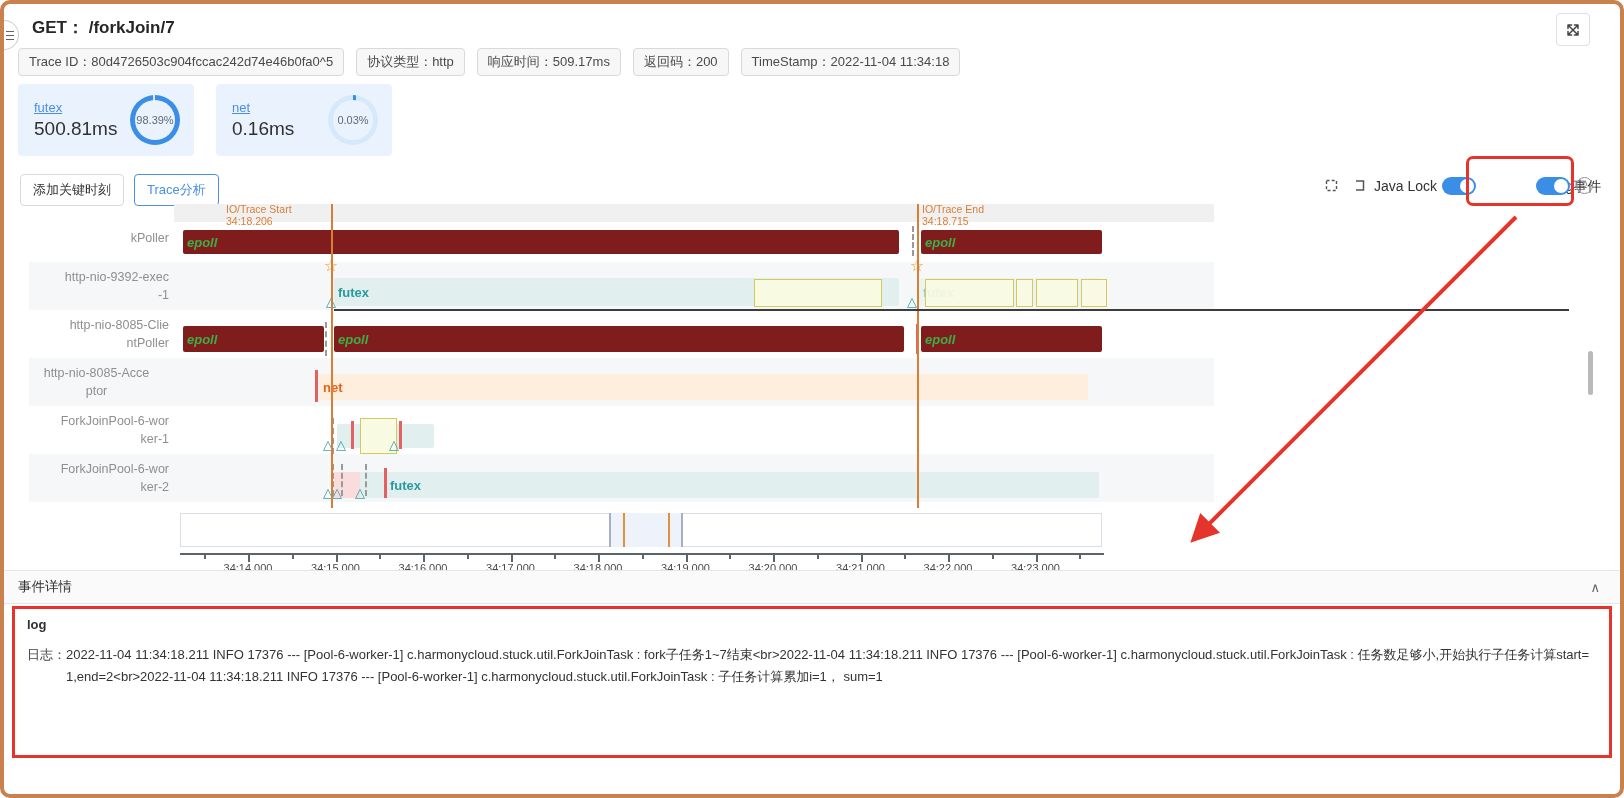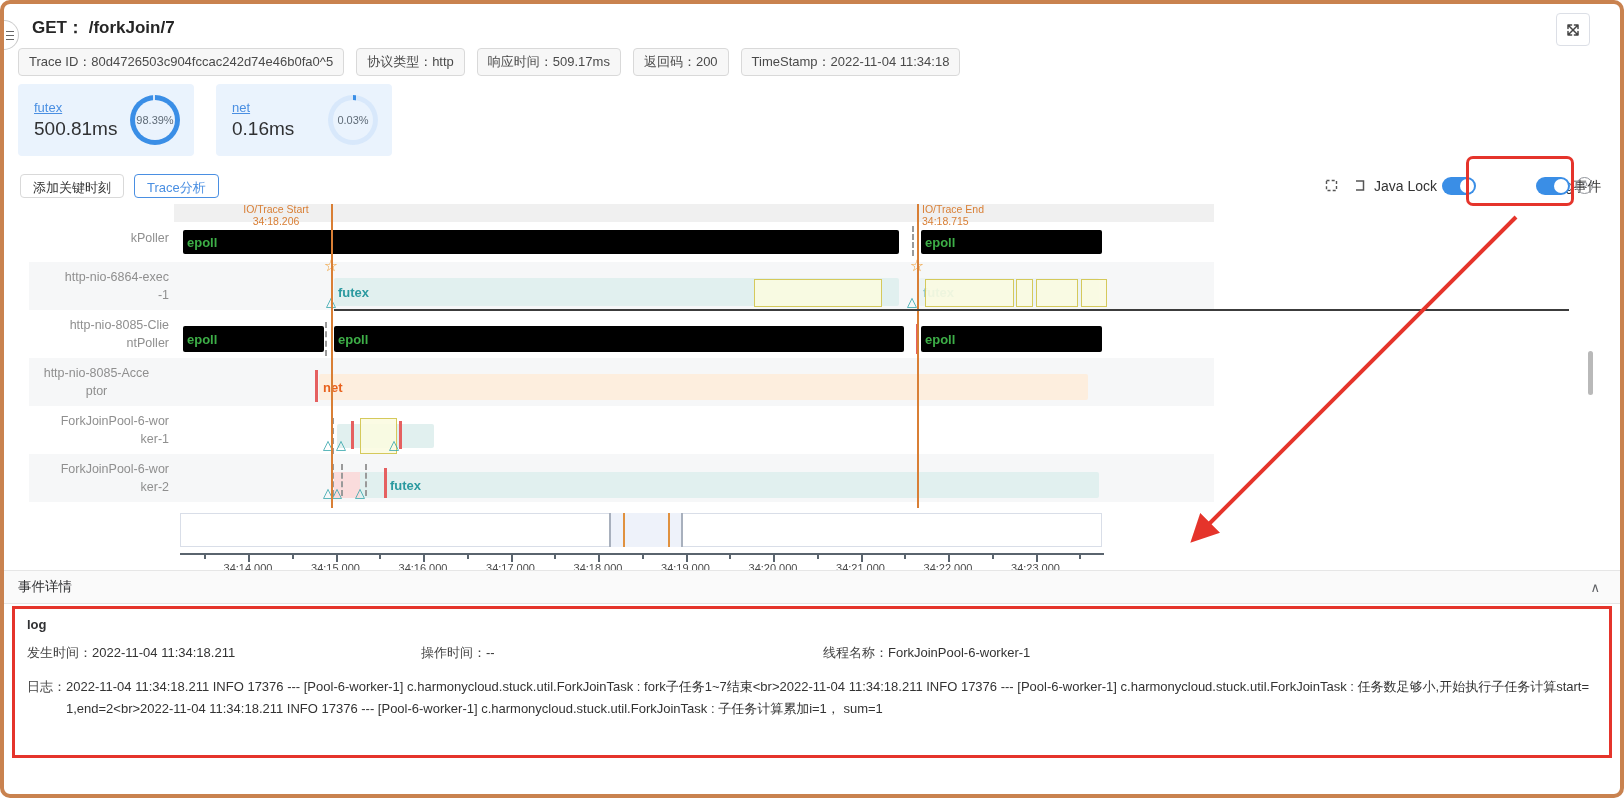--- a/index.html
+++ b/index.html
@@ -20,38 +20,38 @@
   
   .cards{position:absolute;left:14px;top:80px;display:flex;gap:22px;}
   .mcard{width:176px;height:72px;background:#eaf3fd;border-radius:4px;display:flex;align-items:center;justify-content:space-between;padding:0 14px 0 16px;}
   .mcard .lk{font-size:13px;color:#4a8fe2;text-decoration:underline;cursor:pointer;}
   .mcard .val{font-size:19px;color:#303133;margin-top:3px;}
   .donut{position:relative;width:50px;height:50px;border-radius:50%;}
   .donut::after{content:"";position:absolute;inset:5px;background:#eaf3fd;border-radius:50%;}
   .donut span{position:absolute;inset:0;display:flex;align-items:center;justify-content:center;font-size:11px;color:#5f6b77;z-index:2;}
 
   
-  .btn{position:absolute;top:170px;height:24px;border-radius:4px;background:#fff;font-size:13px;padding:4px 12px;cursor:pointer;}
+  .btn{position:absolute;top:170px;height:32px;border-radius:4px;background:#fff;font-size:13px;padding:4px 12px;cursor:pointer;}
   .btn-plain{left:16px;border:1px solid #d9d9d9;color:#333;}
   .btn-blue{left:130px;border:1px solid #4a8fe2;color:#4a8fe2;}
 
   
   .tb-label{position:absolute;top:174px;font-size:14px;color:#333;}
   .toggle{position:absolute;top:173px;width:34px;height:18px;border-radius:9px;background:#3a8ee6;cursor:pointer;}
   .toggle::after{content:"";position:absolute;right:2px;top:2px;width:14px;height:14px;border-radius:50%;background:#fff;}
   .help{position:absolute;left:1572px;top:173px;width:17px;height:17px;border:1px solid #909399;border-radius:50%;color:#909399;font-size:11px;display:flex;align-items:center;justify-content:center;}
   .tb-icon{position:absolute;top:174px;width:15px;height:15px;}
 
   
   .hdr-strip{position:absolute;left:170px;top:200px;width:1040px;height:18px;background:#f0f0f0;}
   .row-stripe{position:absolute;left:25px;width:1185px;height:48px;background:#f6f7f8;}
   .row-label{position:absolute;left:20px;width:145px;text-align:right;color:#8f8f8f;font-size:12.5px;line-height:1.45;}
   .bar{position:absolute;border-radius:2px;display:flex;align-items:center;font-weight:700;font-size:13px;}
   .bar > b{padding-left:4px;white-space:nowrap;}
-  .bar.epoll{background:#000000;color:#3dae47;}
+  .bar.epoll{background:#7f1d1d;color:#3dae47;font-style:italic;}
   .bar.futex{background:#e1f0ef;color:#2b9aa0;}
   .bar.net{background:#fdeede;color:#e8611c;}
   .bar.faint{opacity:.5;}
   .ybox{position:absolute;background:rgba(250,251,224,.88);border:1.5px solid #d5c95b;}
   .rtick{position:absolute;width:3px;background:#e56060;}
   .gdash{position:absolute;width:0;border-left:2px dashed #9a9a9a;}
   .odashv{position:absolute;width:0;border-left:2px dashed #e0913f;}
   .pband{position:absolute;background:#fadcdc;}
   .tri{position:absolute;color:#2fa3a9;font-size:13px;line-height:1;transform:translateX(-50%);}
   .star{position:absolute;color:#f0a13c;font-size:16px;line-height:1;transform:translateX(-50%);}
@@ -156,21 +156,21 @@
       </div>
       <div class="bar epoll" style="left: 179px; top: 226px; width: 716px; height: 24px;">
         <b>epoll</b>
       </div>
       <div class="bar epoll" style="left: 917px; top: 226px; width: 181px; height: 24px;">
         <b>epoll</b>
       </div>
       <div class="gdash" style="left: 908px; top: 222px; height: 30px;"></div>
       <div class="row-stripe" style="top: 258px;"></div>
       <div class="row-label" style="top: 264px;">
-        <div>http-nio-6864-exec</div>
+        <div>http-nio-9392-exec</div>
         <div>-1</div>
       </div>
       <div class="bar futex" style="left: 330px; top: 274px; width: 565px; height: 28px;">
         <b>futex</b>
       </div>
       <div class="bar futex faint" style="left: 915px; top: 274px; width: 180px; height: 28px;">
         <b>futex</b>
       </div>
       <div class="ybox" style="left: 750px; top: 275px; width: 128px; height: 28px;"></div>
       <div class="ybox" style="left: 921px; top: 275px; width: 89px; height: 28px;"></div>
@@ -232,21 +232,21 @@
       <div class="gdash" style="left: 328px; top: 460px; height: 32px;"></div>
       <div class="gdash" style="left: 337px; top: 460px; height: 32px;"></div>
       <div class="gdash" style="left: 361px; top: 460px; height: 32px;"></div>
       <div class="tri" style="left: 324px; top: 482px;">△</div>
       <div class="tri" style="left: 333px; top: 482px;">△</div>
       <div class="tri" style="left: 356px; top: 482px;">△</div>
     </div>
 
   <div class="oline" id="mline-start" style="left: 327px;"></div>
   <div class="oline" id="mline-end" style="left: 913px;"></div>
-  <div class="mlabel" style="left:222px;width:100px;text-align:center">
+  <div class="mlabel" style="left:222px;width:100px;text-align:left">
     <div>IO/Trace Start</div>
       <div>34:18.206</div>
   </div>
   <div class="mlabel" style="left:918px">
     <div>IO/Trace End</div>
       <div>34:18.715</div>
   </div>
   <div class="blackline"></div>
 
   <div class="minimap">
@@ -290,25 +290,20 @@
     </div>
   <div class="scroll-thumb"></div>
 
   <div class="ev-divider"></div>
   <div class="ev-header">
     <span class="ev-title">事件详情</span>
     <span class="ev-chevron">∧</span>
   </div>
   <div class="log-box">
     <div class="log-type">log</div>
-    <div class="ev-fields" id="ev-fields">
-        <div class="f"><label>发生时间：</label><span>2022-11-04 11:34:18.211</span></div>
-        <div class="f"><label>操作时间：</label><span>--</span></div>
-        <div class="f"><label>线程名称：</label><span>ForkJoinPool-6-worker-1</span></div>
-      </div>
     <div class="log-row">
       <span class="lbl">日志：</span>
       <span class="txt">2022-11-04 11:34:18.211 INFO 17376 --- [Pool-6-worker-1] c.harmonycloud.stuck.util.ForkJoinTask : fork子任务1~7结束&lt;br&gt;2022-11-04 11:34:18.211 INFO 17376 --- [Pool-6-worker-1] c.harmonycloud.stuck.util.ForkJoinTask : 任务数足够小,开始执行子任务计算start=1,end=2&lt;br&gt;2022-11-04 11:34:18.211 INFO 17376 --- [Pool-6-worker-1] c.harmonycloud.stuck.util.ForkJoinTask : 子任务计算累加i=1， sum=1</span>
     </div>
   </div>
 
   <div class="ann-box"></div>
   <svg class="ann-svg">
     <defs>
       <marker id="arrowhead" markerWidth="7" markerHeight="7" refX="5" refY="3.5" orient="auto">

